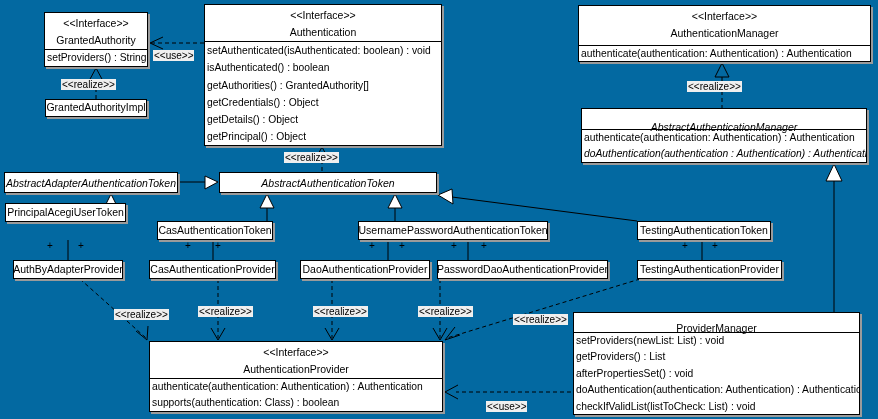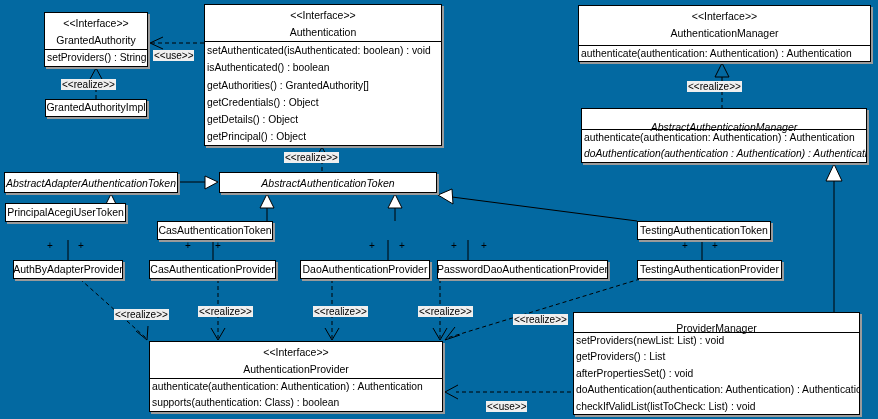--- a/index.html
+++ b/index.html
@@ -125,20 +125,23 @@
   <div class="uml single" style="left:219px;top:172px;width:218px;height:21px">
     <div class="cname it">AbstractAuthenticationToken</div>
   </div>
 
   <div class="uml single" style="left:5px;top:203px;width:121px;height:19px">
     <div class="cname">PrincipalAcegiUserToken</div>
   </div>
   <div class="uml single" style="left:157px;top:221px;width:116px;height:19px">
     <div class="cname">CasAuthenticationToken</div>
   </div>
+  <div class="uml single" style="left:358px;top:221px;width:190px;height:19px">
+    <div class="cname">UsernamePasswordAuthenticationToken</div>
+  </div>
   <div class="uml single" style="left:637px;top:221px;width:134px;height:19px">
     <div class="cname">TestingAuthenticationToken</div>
   </div>
 
   <div class="uml single" style="left:13px;top:260px;width:110px;height:19px">
     <div class="cname">AuthByAdapterProvider</div>
   </div>
   <div class="uml single" style="left:149px;top:260px;width:127px;height:19px">
     <div class="cname">CasAuthenticationProvider</div>
   </div>

